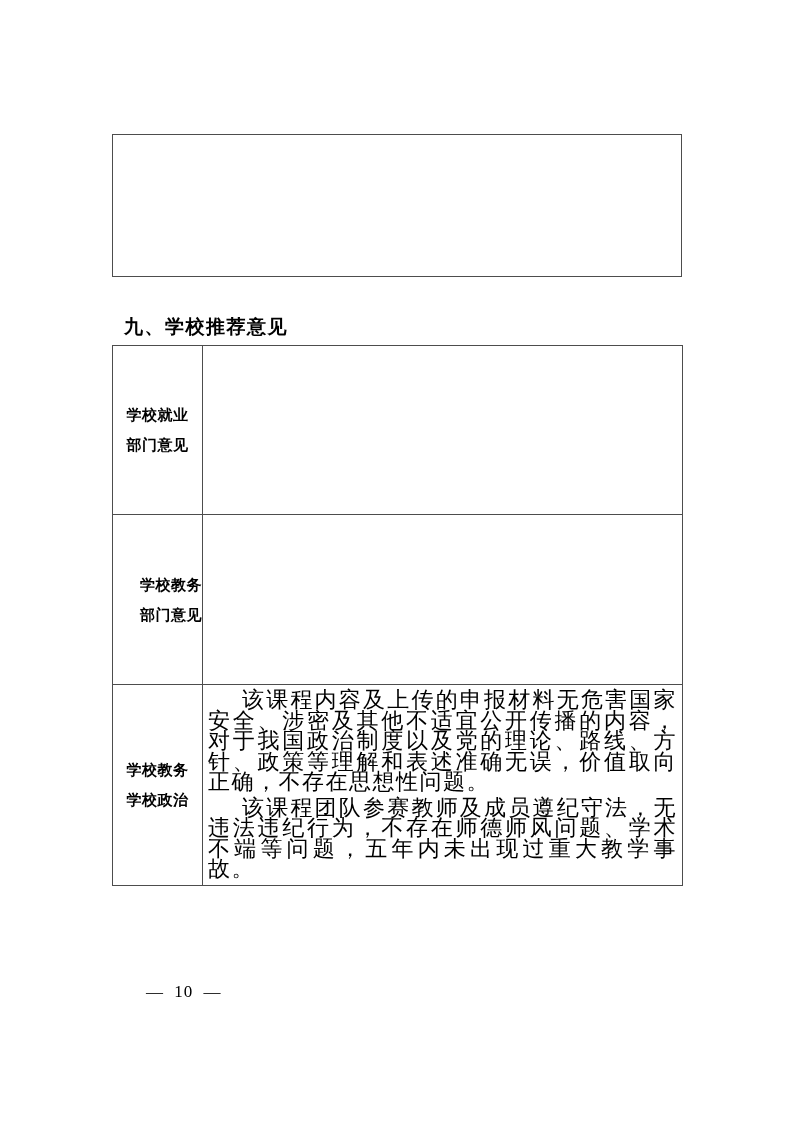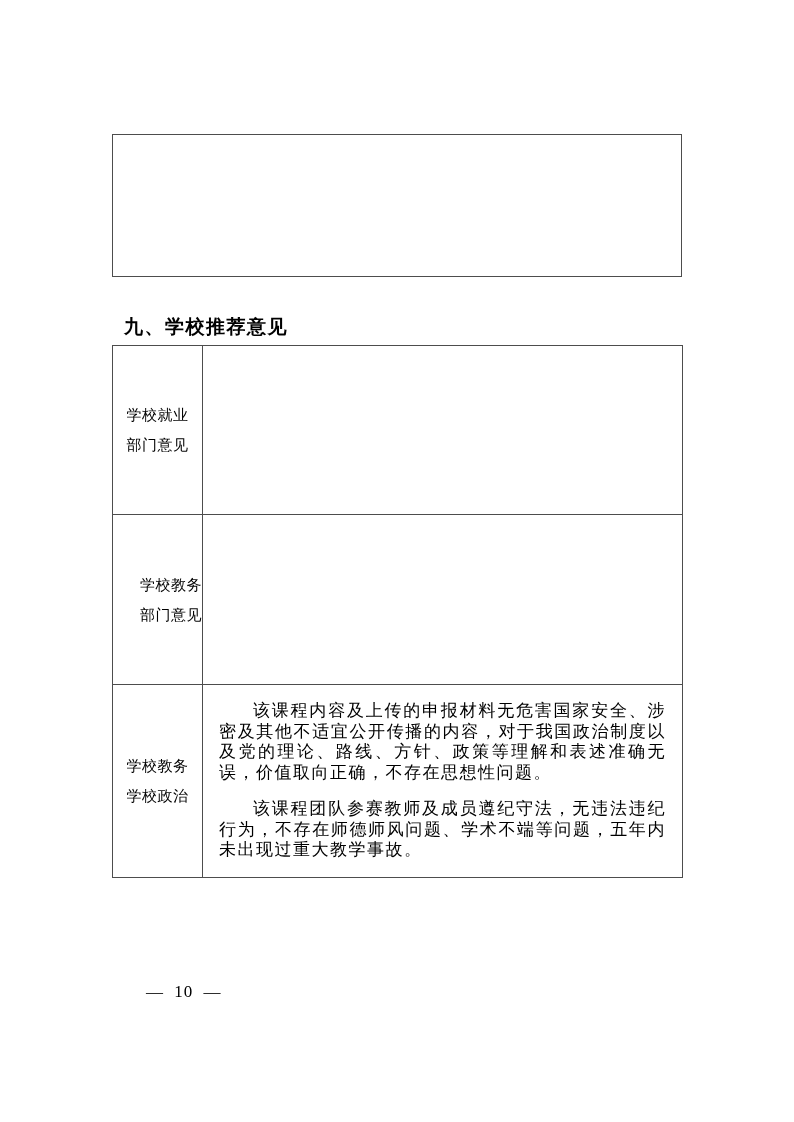--- a/index.html
+++ b/index.html
@@ -52,37 +52,37 @@
       padding: 0;
     }
     .col-label { width: 90px; }
     .row-1 td { height: 168px; }
     .row-2 td { height: 169px; text-align: right; }
     .row-3 td { height: 164px; }
     .label-cell {
       text-align: center;
       vertical-align: middle;
       font-family: "Liberation Sans", "DejaVu Sans", sans-serif;
-      font-weight: 400;
+      font-weight: 700;
       font-size: 15px;
       letter-spacing: 0.5px;
     }
     .label-line {
       display: block;
       line-height: 30px;
     }
     .content-cell {
       vertical-align: top;
       padding: 4px 8px 4px 7px;
       box-sizing: border-box;
     }
     .content-cell .para {
-      margin: 16px;
+      margin: 5px;
       font-family: "Liberation Serif", "DejaVu Serif", serif;
-      font-size: 17px;
+      font-size: 22px;
       line-height: 20.5px;
       letter-spacing: 1.5px;
       text-align: justify;
       text-indent: 34px;
       text-justify: inter-ideograph;
     }
     .page-number {
       position: absolute;
       left: 122px;
       top: 982px;

